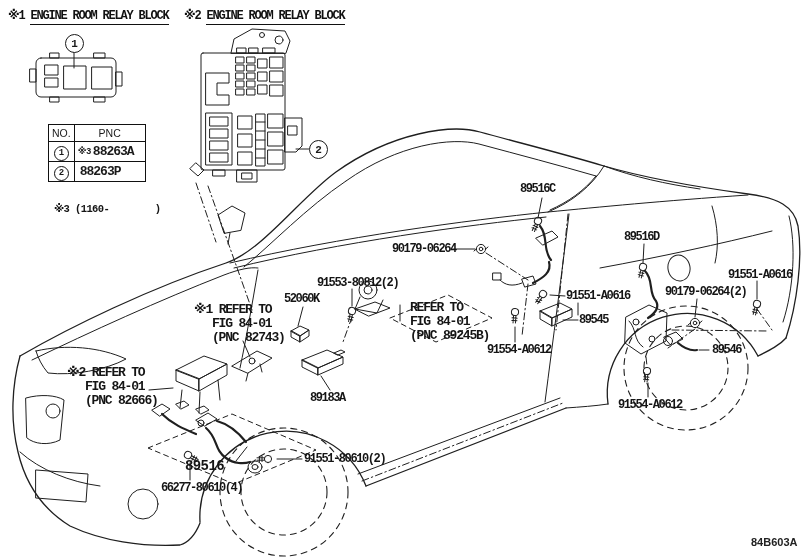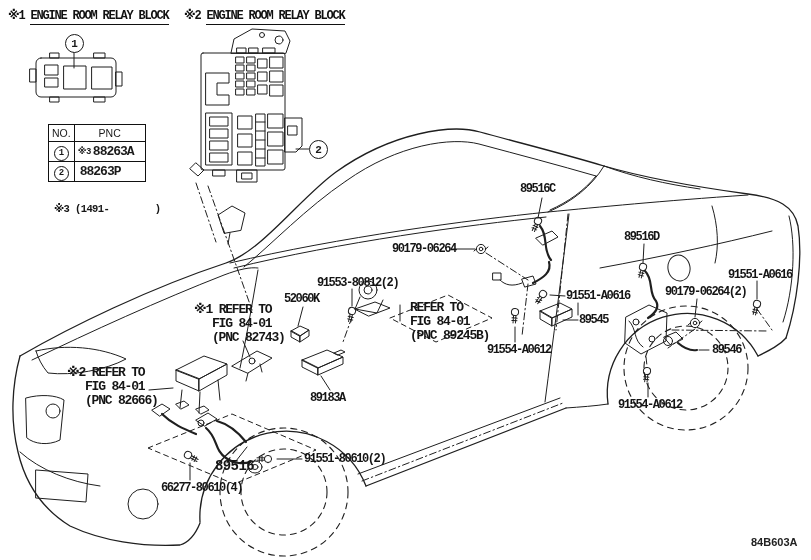--- a/index.html
+++ b/index.html
@@ -314,36 +314,36 @@
         <td class="no-cell"><span class="circ">1</span></td>
         <td class="pnc-cell"><span class="pfx">※3</span><span>88263A</span></td>
       </tr>
       <tr>
         <td class="no-cell"><span class="circ">2</span></td>
         <td class="pnc-cell"><span class="pfx"></span><span>88263P</span></td>
       </tr>
     </tbody>
   </table>
 
-  <div class="note" style="left:54px;top:202px">※3 (1491-        )</div>
+  <div class="note" style="left:54px;top:202px">※3 (1160-        )</div>
 
   <div class="pn" style="left:520px;top:182px">89516C</div>
   <div class="pn" style="left:392px;top:242px">90179-06264</div>
   <div class="pn" style="left:624px;top:230px">89516D</div>
   <div class="pn" style="left:317px;top:276px">91553-80812(2)</div>
   <div class="pn" style="left:728px;top:268px">91551-A0616</div>
   <div class="pn" style="left:665px;top:285px">90179-06264(2)</div>
   <div class="pn" style="left:566px;top:289px">91551-A0616</div>
   <div class="pn" style="left:579px;top:313px">89545</div>
   <div class="pn" style="left:284px;top:292px">52060K</div>
   <div class="pn" style="left:487px;top:343px">91554-A0612</div>
   <div class="pn" style="left:712px;top:343px">89546</div>
   <div class="pn" style="left:618px;top:398px">91554-A0612</div>
   <div class="pn" style="left:310px;top:391px">89183A</div>
-  <div class="pn pn-lg" style="left:215px;top:458px">89516</div>
+  <div class="pn pn-lg" style="left:185px;top:458px">89516</div>
   <div class="pn" style="left:304px;top:452px">91551-80610(2)</div>
   <div class="pn" style="left:161px;top:481px">66277-80610(4)</div>
 
   <div class="ref" style="left:194px;top:303px">
     <div>※1 REFER TO</div>
     <div class="ind">FIG 84-01</div>
     <div class="ind">(PNC 82743)</div>
   </div>
   <div class="ref" style="left:410px;top:301px">
     <div>REFER TO</div>

